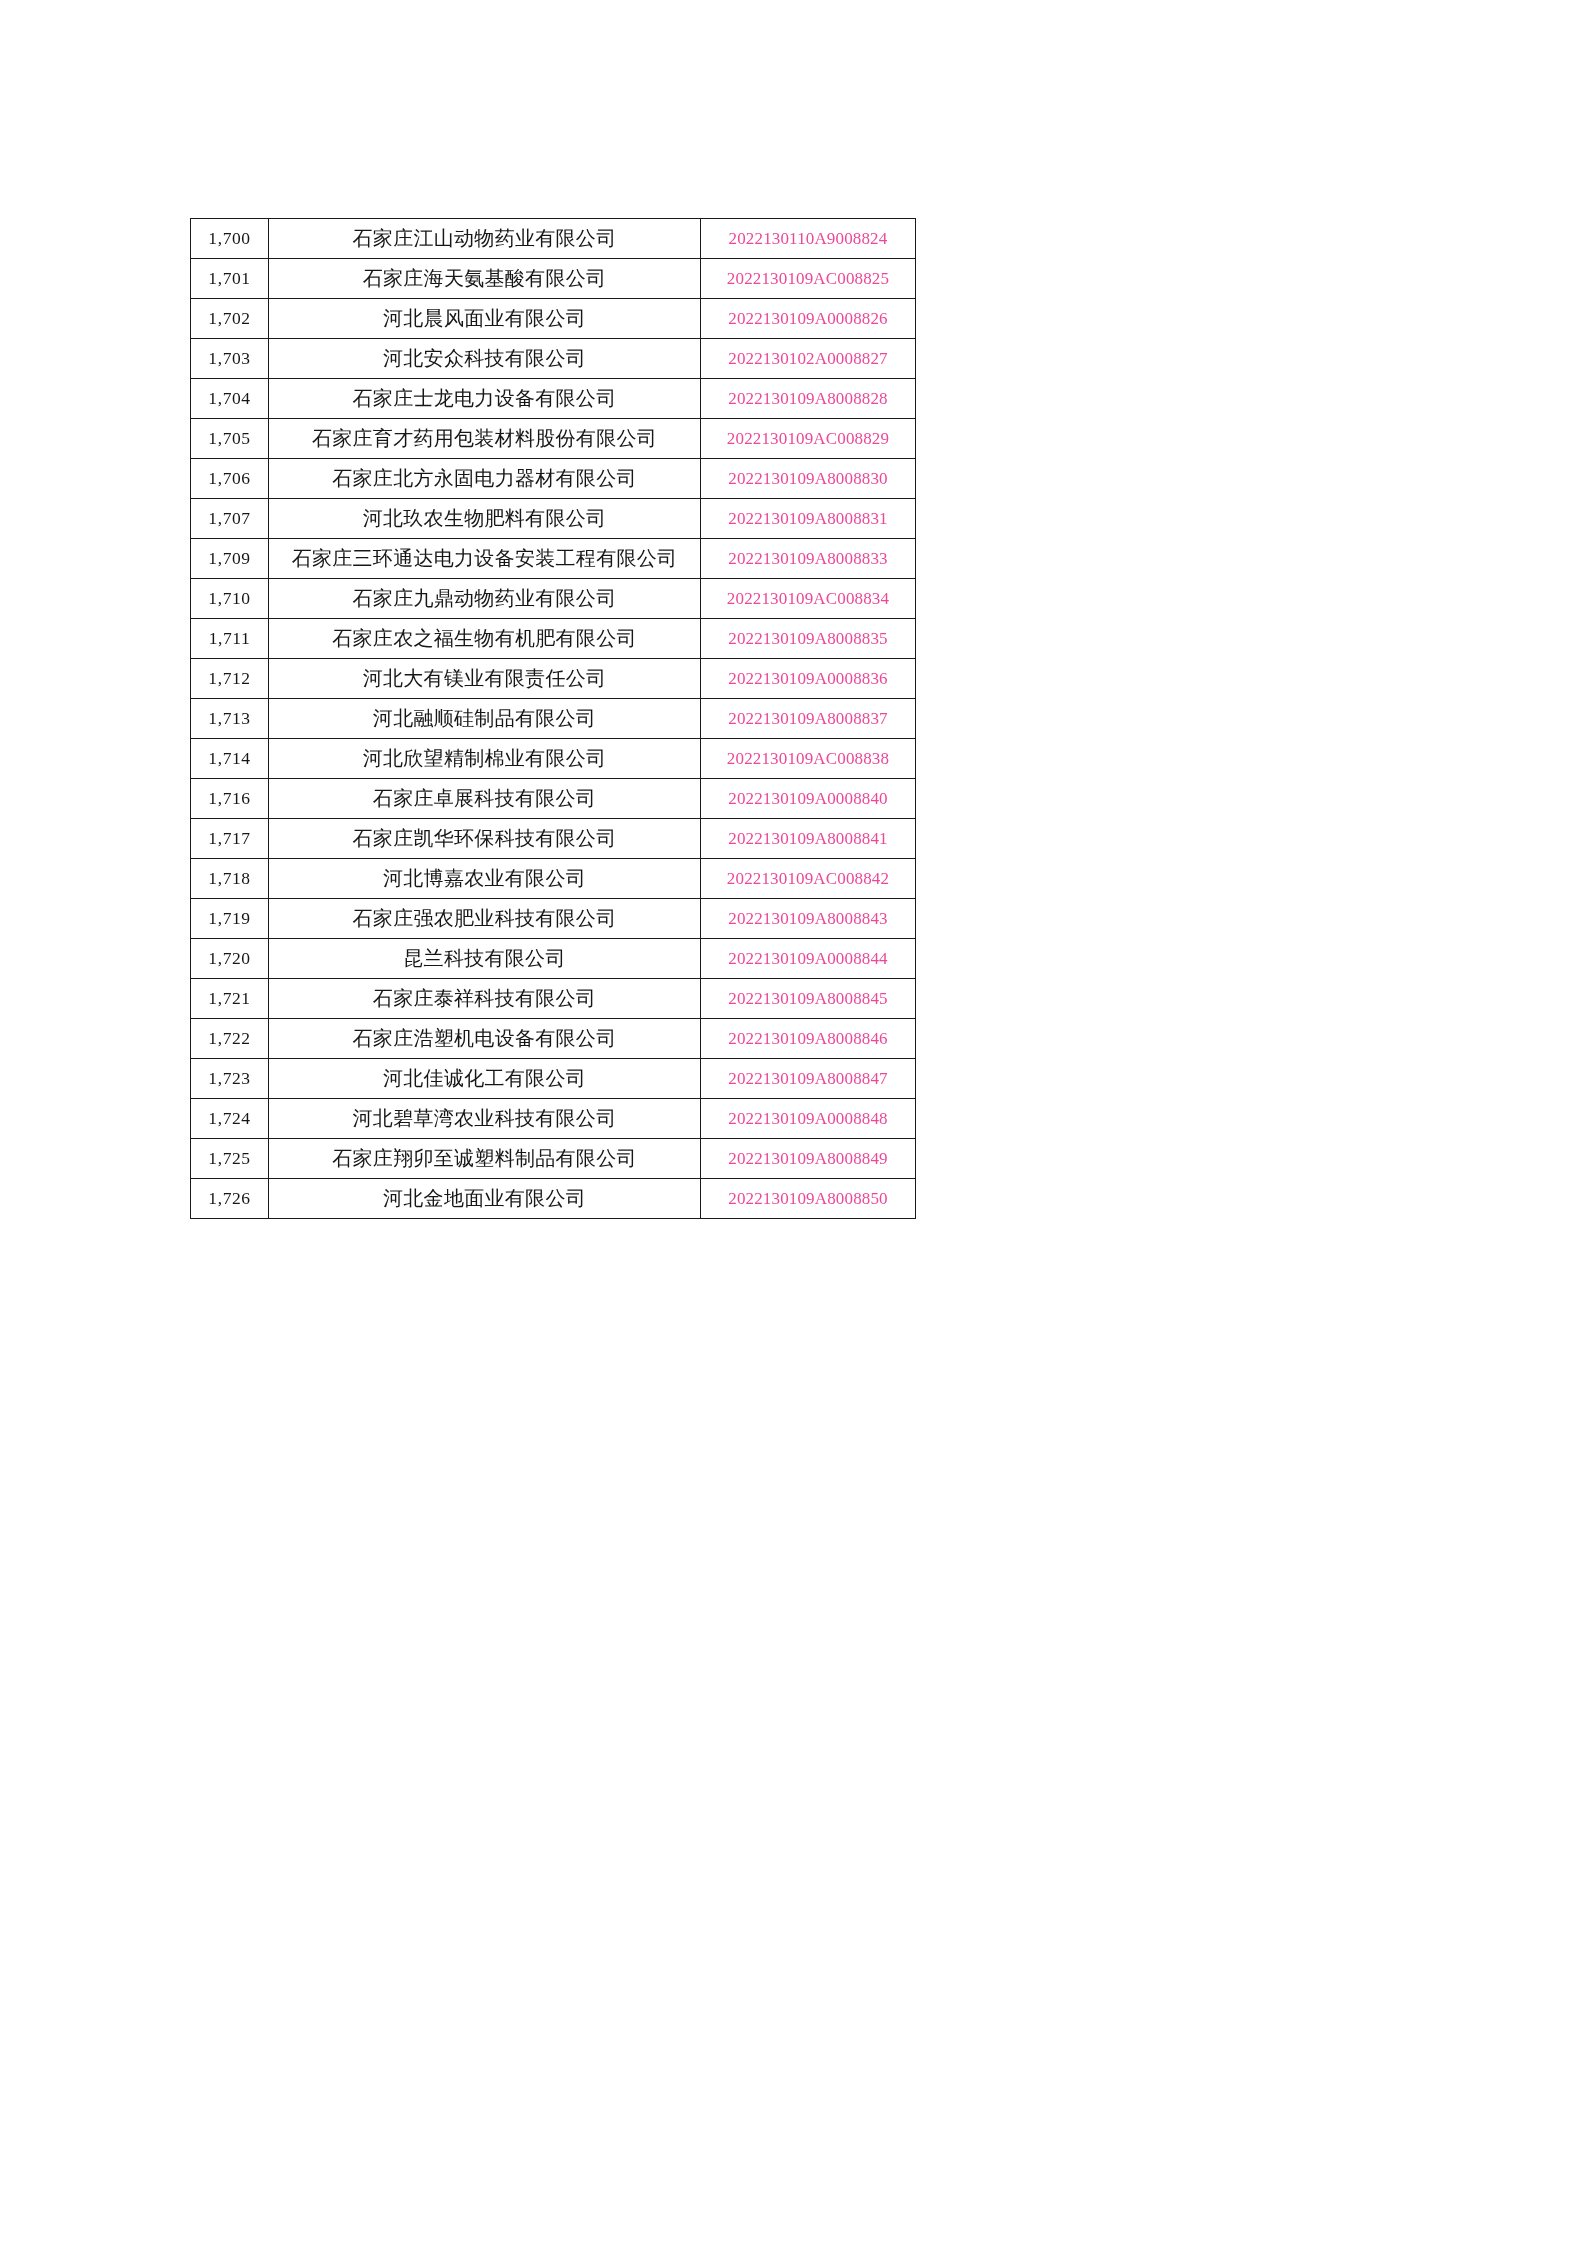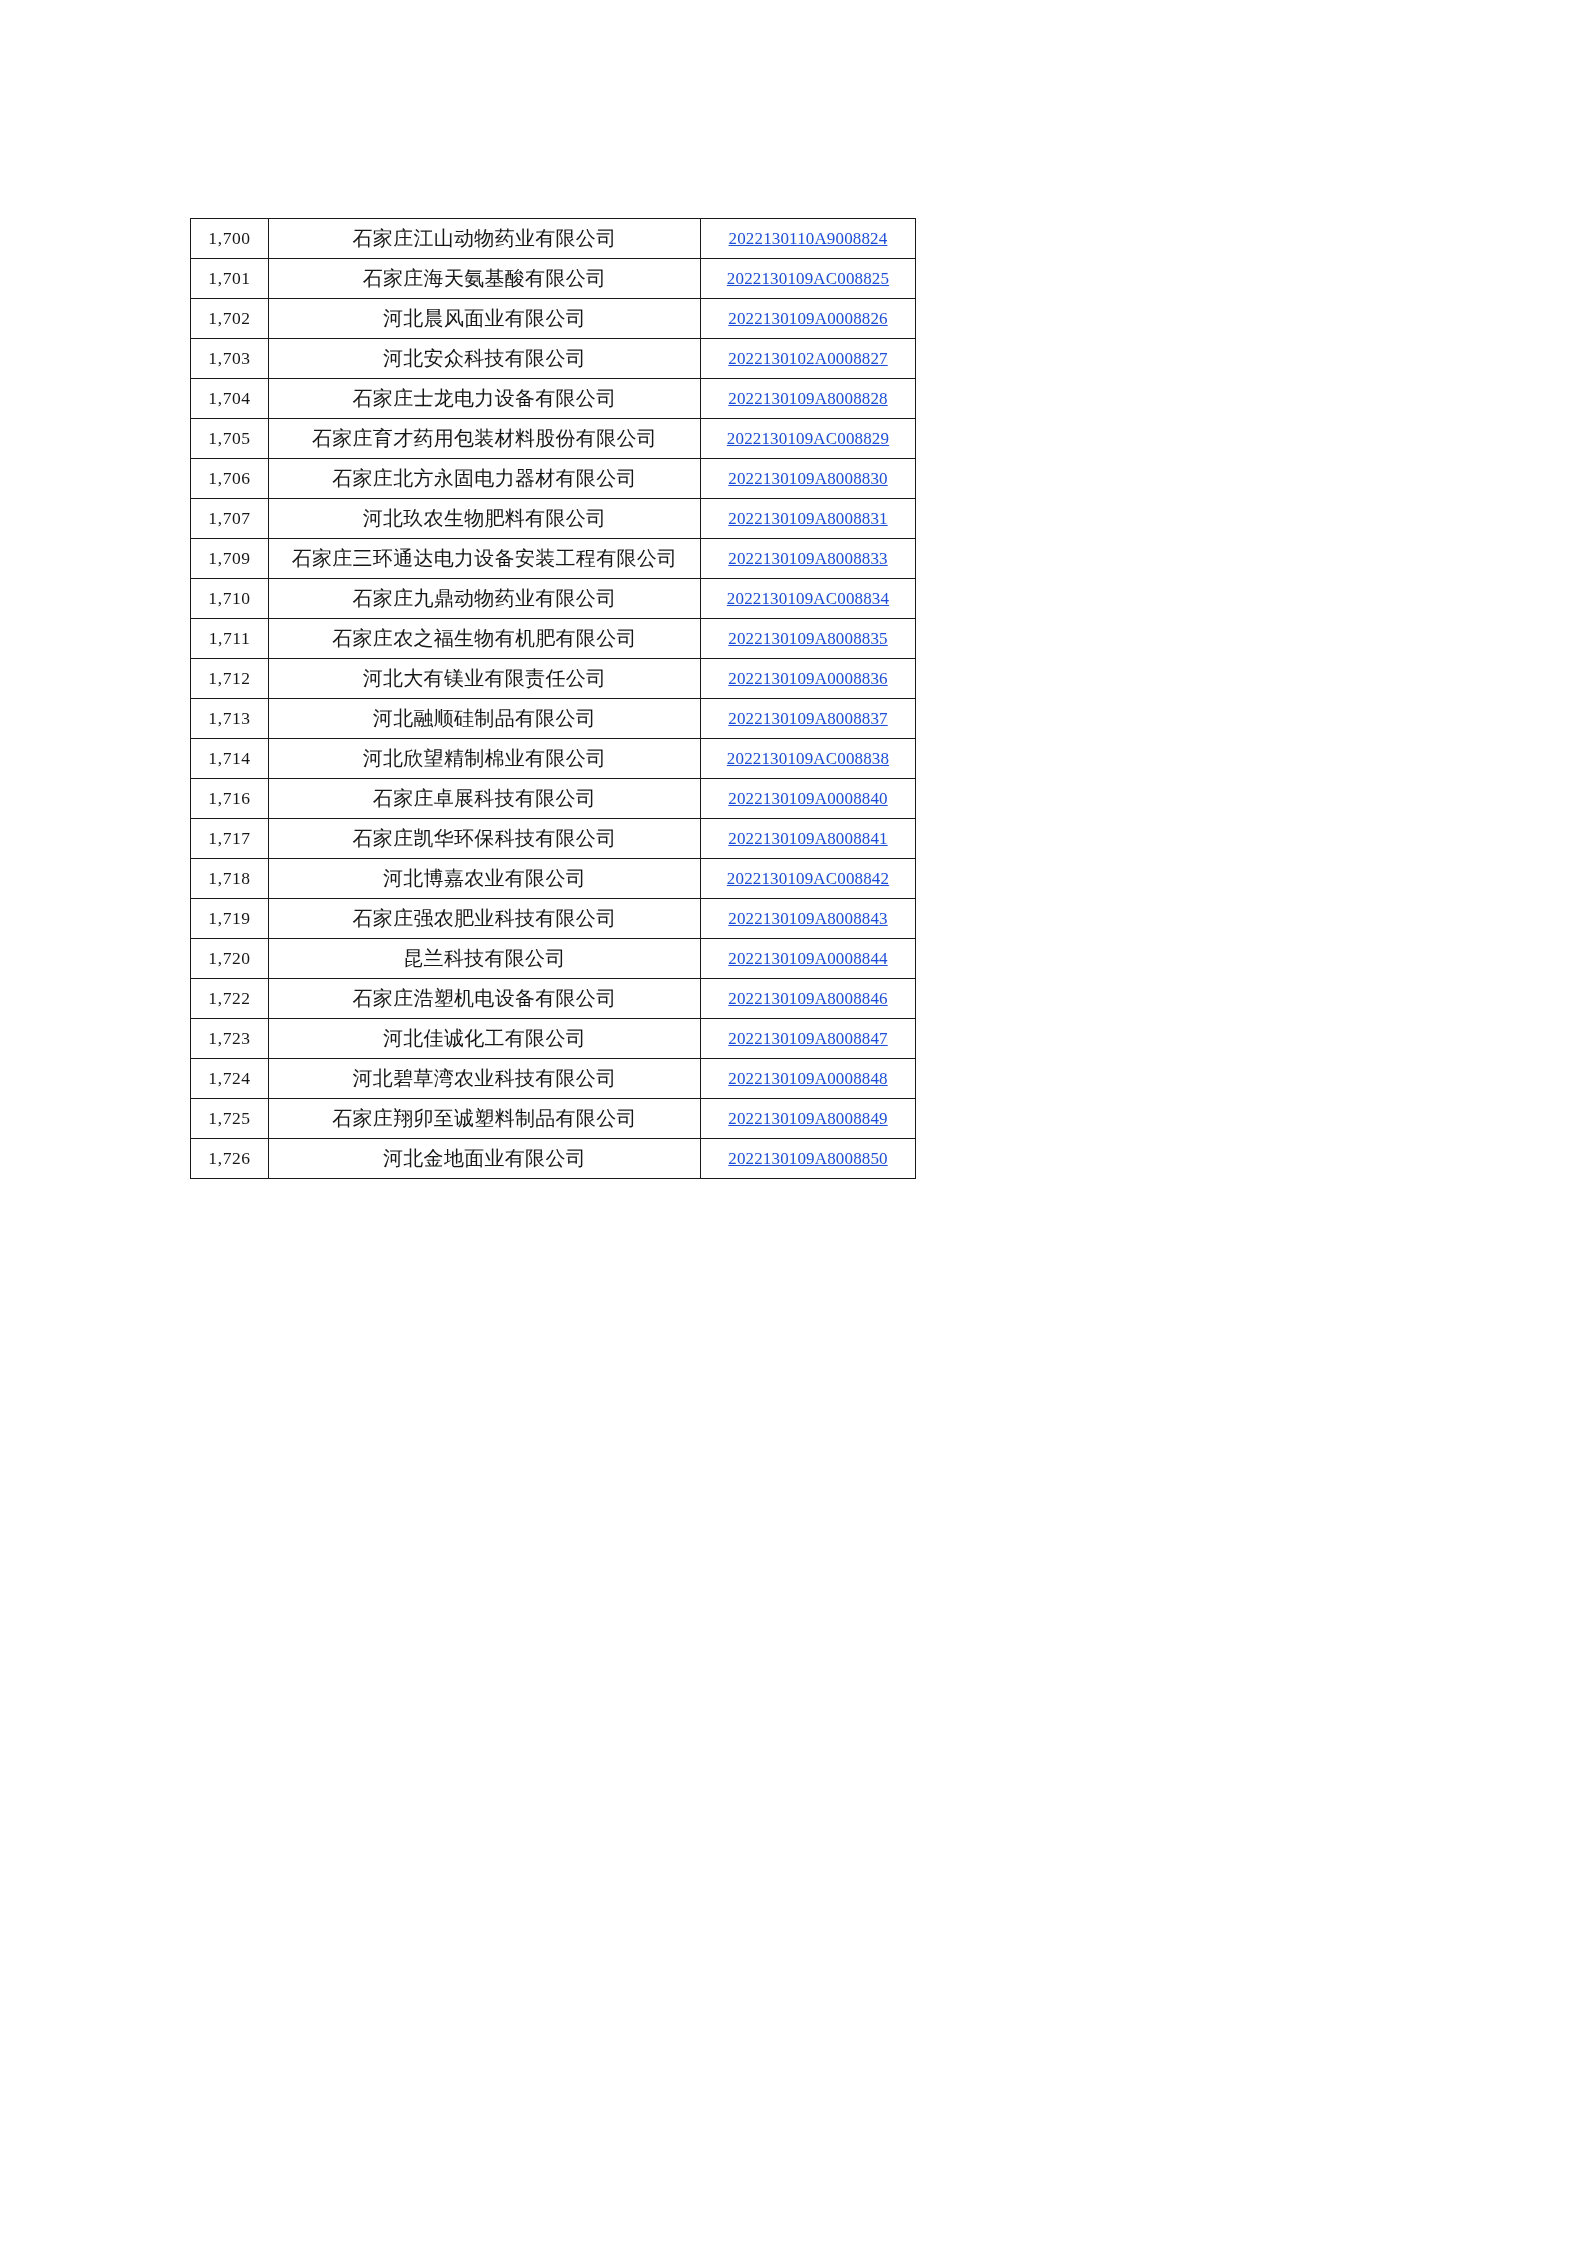--- a/index.html
+++ b/index.html
@@ -62,22 +62,21 @@
 
   td.cell-name {
     font-size: 20px;
     letter-spacing: 0.3px;
     color: #161616;
   }
 
   td.cell-code {
     font-size: 17px;
     letter-spacing: 0.15px;
-    color: #1d4ed8;
-    text-decoration: underline;
+    color: #ec4899;
   }
 </style>
 </head>
 <body>
 
 <div class="page">
   <div class="table-wrap">
     <table class="listing">
       <colgroup>
         <col class="c-index">
@@ -174,20 +173,25 @@
             <td class="cell-index">1,719</td>
             <td class="cell-name">石家庄强农肥业科技有限公司</td>
             <td class="cell-code">2022130109A8008843</td>
           </tr>
           <tr>
             <td class="cell-index">1,720</td>
             <td class="cell-name">昆兰科技有限公司</td>
             <td class="cell-code">2022130109A0008844</td>
           </tr>
           <tr>
+            <td class="cell-index">1,721</td>
+            <td class="cell-name">石家庄泰祥科技有限公司</td>
+            <td class="cell-code">2022130109A8008845</td>
+          </tr>
+          <tr>
             <td class="cell-index">1,722</td>
             <td class="cell-name">石家庄浩塑机电设备有限公司</td>
             <td class="cell-code">2022130109A8008846</td>
           </tr>
           <tr>
             <td class="cell-index">1,723</td>
             <td class="cell-name">河北佳诚化工有限公司</td>
             <td class="cell-code">2022130109A8008847</td>
           </tr>
           <tr>

